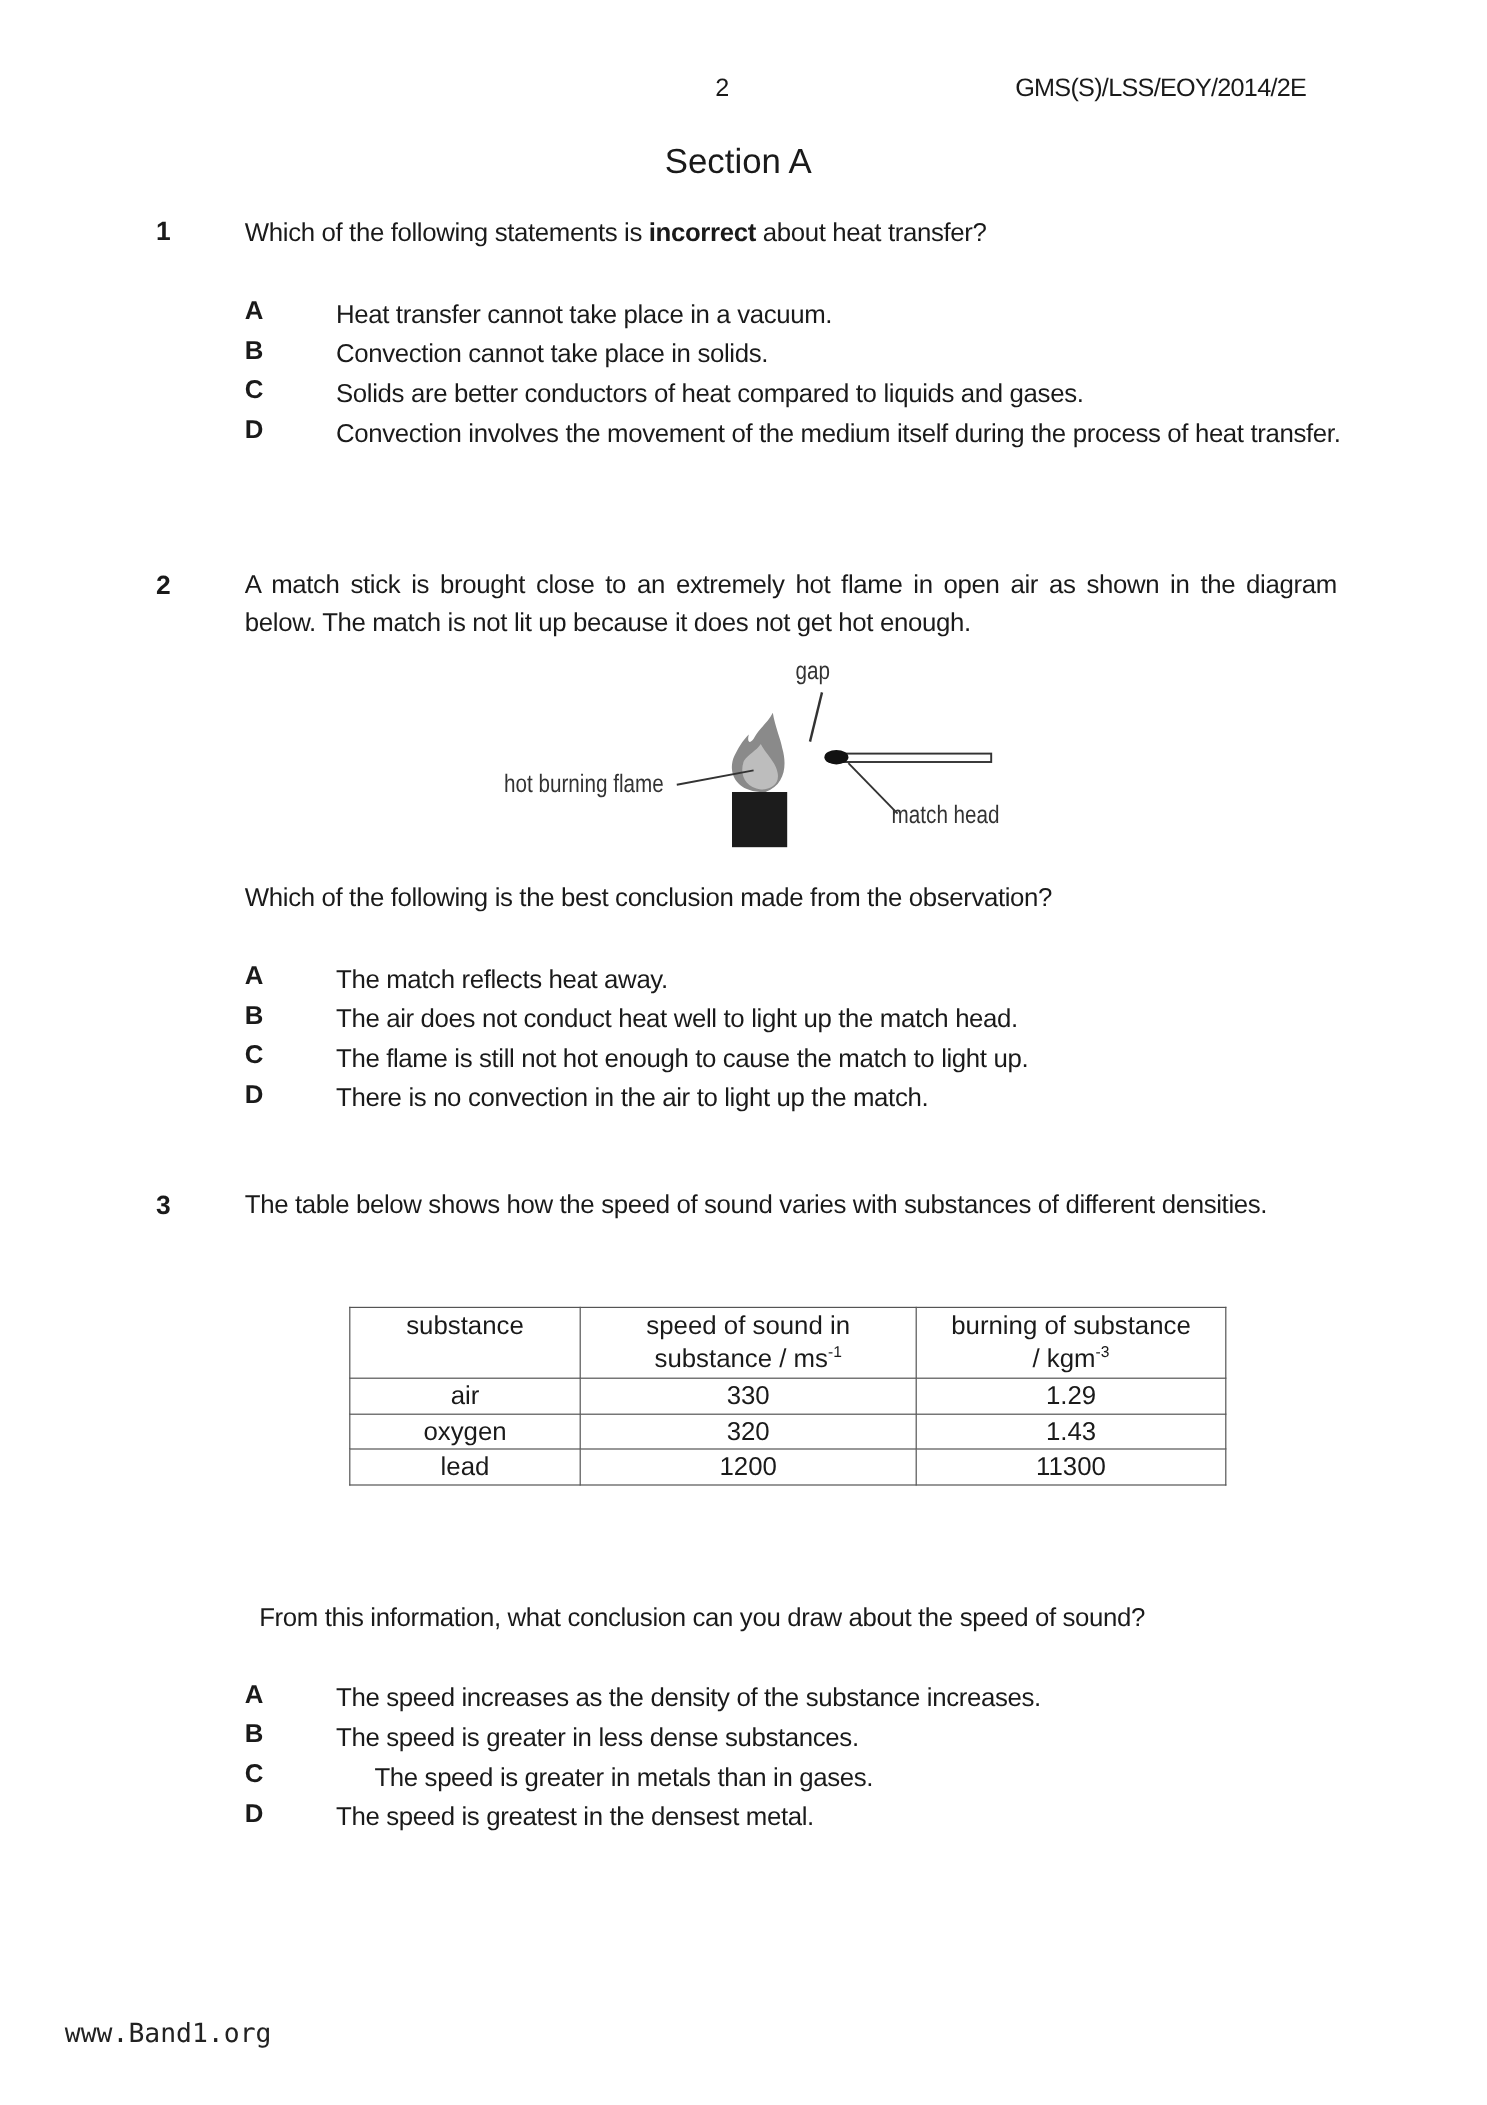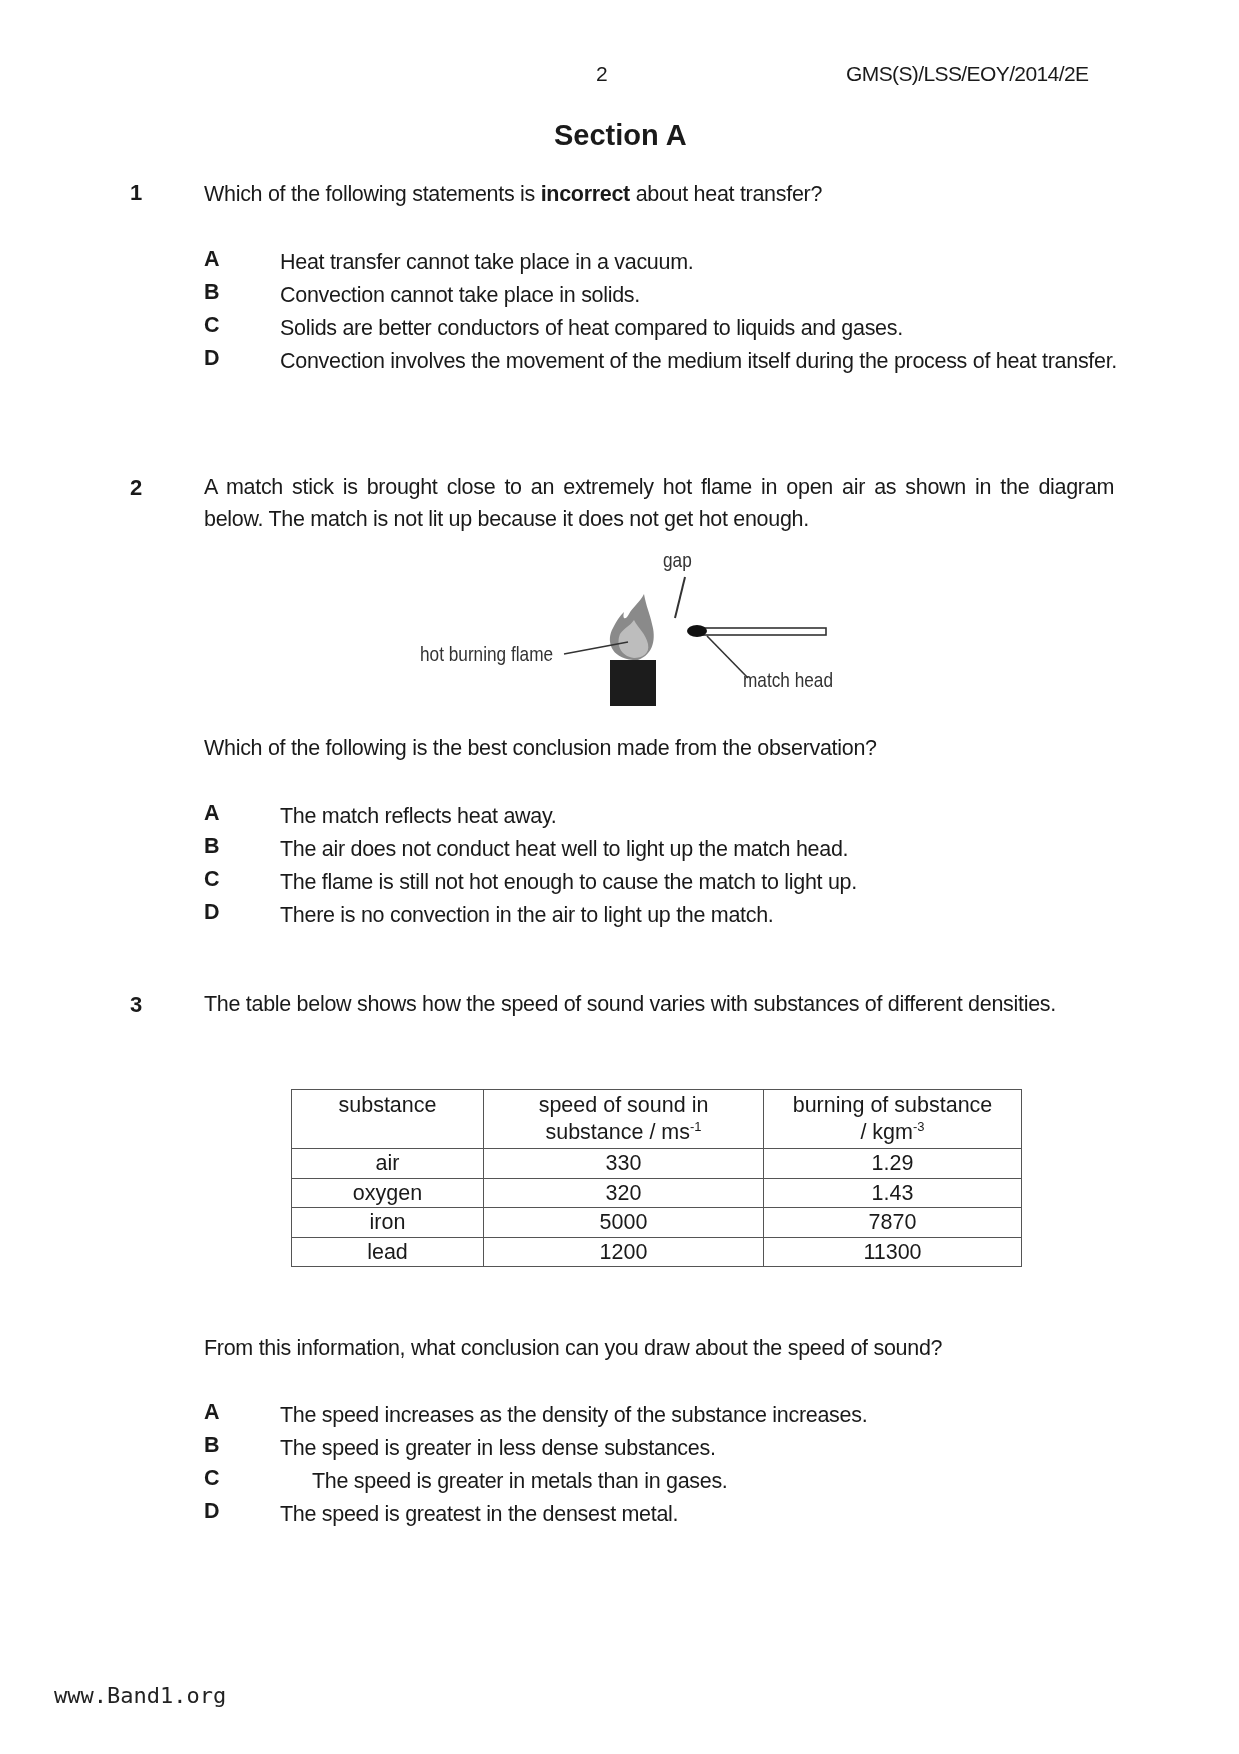--- a/index.html
+++ b/index.html
@@ -1,21 +1,21 @@
 <!DOCTYPE html>
 <html><head>
 <meta charset="utf-8">
 <style>
   * { margin: 0; padding: 0; box-sizing: border-box; }
   html, body { width: 1239px; height: 1754px; background: #ffffff; }
   body { position: relative; font-family: "Liberation Sans", sans-serif; color: #1a1a1a; overflow: hidden; }
   .abs { position: absolute; }
   .page-num { left: 596px; top: 62px; font-size: 21px; }
   .doc-code { left: 846px; top: 62px; font-size: 21px; letter-spacing: -0.6px; }
-  .section-title { left: 554px; top: 119px; font-size: 29px; font-weight: bold; }
+  .section-title { left: 554px; top: 119px; font-size: 29px; font-weight: normal; }
   .qnum { left: 130px; font-size: 22px; font-weight: bold; }
   .qtext { left: 204px; width: 910px; font-size: 21.5px; line-height: 32px; letter-spacing: -0.3px; }
   .qtext.justify { text-align: justify; text-align-last: left; }
   .qtext b { font-weight: bold; }
   .opt-letter { left: 204px; font-size: 21.5px; font-weight: bold; }
   .opt-text { left: 280px; width: 840px; font-size: 21.5px; line-height: 33px; letter-spacing: -0.3px; }
   table.data { position: absolute; left: 291px; top: 1089px; width: 731px; border-collapse: collapse; font-size: 21.5px; }
   table.data th, table.data td { border: 1.5px solid #555; text-align: center; font-weight: normal; padding: 0 4px; }
   table.data th { height: 59px; line-height: 27px; vertical-align: top; padding-top: 2px; }
   table.data td { height: 29.5px; line-height: 28px; }
@@ -95,33 +95,28 @@
       <td>air</td>
       <td>330</td>
       <td>1.29</td>
     </tr>
     <tr>
       <td>oxygen</td>
       <td>320</td>
       <td>1.43</td>
     </tr>
     <tr>
-      <td>iron</td>
-      <td>5000</td>
-      <td>7870</td>
-    </tr>
-    <tr>
       <td>lead</td>
       <td>1200</td>
       <td>11300</td>
     </tr>
   </tbody>
 </table>
 
-<div class="abs qtext" style="top:1332px;">From this information, what conclusion can you draw about the speed of sound?</div>
+<div class="abs qtext" style="top:1332px;margin-left:12px;">From this information, what conclusion can you draw about the speed of sound?</div>
 
 <div class="abs opt-letter" style="top:1400px;">A</div>
 <div class="abs opt-text" style="top:1399px;">The speed increases as the density of the substance increases.</div>
 <div class="abs opt-letter" style="top:1433px;">B</div>
 <div class="abs opt-text" style="top:1432px;">The speed is greater in less dense substances.</div>
 <div class="abs opt-letter" style="top:1466px;">C</div>
 <div class="abs opt-text" style="top:1465px;margin-left:32px;">The speed is greater in metals than in gases.</div>
 <div class="abs opt-letter" style="top:1499px;">D</div>
 <div class="abs opt-text" style="top:1498px;">The speed is greatest in the densest metal.</div>
 

